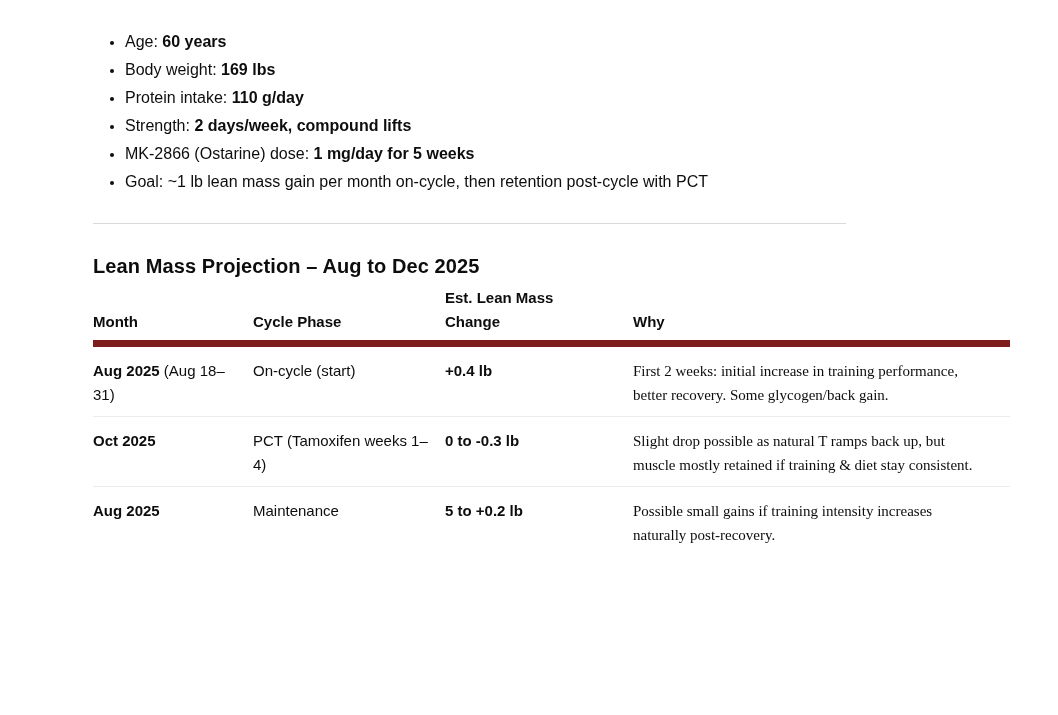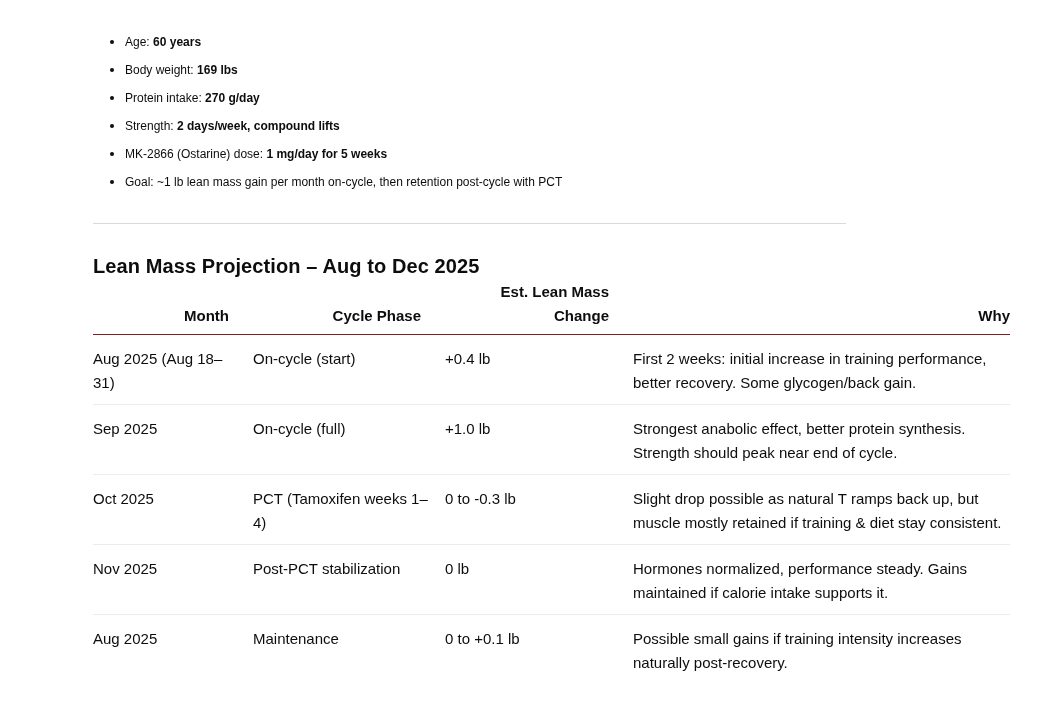--- a/index.html
+++ b/index.html
@@ -9,64 +9,64 @@
     color: #0d0d0d;
     font-family: "Liberation Sans", sans-serif;
     overflow: hidden;
   }
   .page { padding: 26px 0 0 93px; }
 
   p.intro { margin: 0; font-size: 16px; line-height: 28px; }
   p.intro strong, li strong { font-weight: 700; }
 
   ul.basis-list { margin: 2px 0 0 0; padding: 0 0 0 32px; }
-  ul.basis-list li { font-size: 12px; line-height: 28px; }
+  ul.basis-list li { font-size: 16px; line-height: 28px; }
   ul.basis-list li::marker { color: #0d0d0d; font-size: 13px; }
 
   hr.divider {
     border: none; border-top: 1px solid #d9d9d9;
     width: 753px; margin: 27px 0 0 0;
   }
 
   h2.section-heading {
     font-size: 20px; line-height: 26px; font-weight: 700;
-    margin: 29px 0 1px 0; letter-spacing: 0.1px;
+    margin: 29px 0 7px 0; letter-spacing: 0.1px;
   }
 
   table.projection {
     border-collapse: collapse; table-layout: fixed;
     width: 917px; font-size: 15px; line-height: 24px;
   }
   table.projection th {
-    text-align: right; font-weight: 700;
+    text-align: left; font-weight: 700;
     padding: 0 24px 6px 0;
-    border-bottom: 1px solid #7f1d1d;
+    border-bottom: 7px solid #7f1d1d;
     vertical-align: bottom;
   }
   table.projection td {
     vertical-align: top;
     padding: 12px 24px 9px 0;
     border-bottom: 1px solid #ececec;
   }
   table.projection td.c-phase { padding-right: 16px; }
   table.projection th.c-why, table.projection td.c-why { padding-right: 0; }
   table.projection tr:last-child td { border-bottom: none; }
-  td.c-month strong, td.c-change strong { font-weight: 400; }
-  .why-line { display: block; white-space: nowrap; }
+  td.c-month strong, td.c-change strong { font-weight: 700; }
+  .why-line { display: block; white-space: nowrap; font-family: Liberation Serif, serif; }
 </style>
 </head>
 <body>
 
 <div class="page">
 
 
   <ul class="basis-list">
     <li><span>Age: </span><strong>60 years</strong></li>
     <li><span>Body weight: </span><strong>169 lbs</strong></li>
-    <li><span>Protein intake: </span><strong>270 g/day</strong></li>
+    <li><span>Protein intake: </span><strong>110 g/day</strong></li>
     <li><span>Strength: </span><strong>2 days/week, compound lifts</strong></li>
     <li><span>MK-2866 (Ostarine) dose: </span><strong>1 mg/day for 5 weeks</strong></li>
     <li><span>Goal: ~1 lb lean mass gain per month on-cycle, then retention post-cycle with PCT</span><strong></strong></li>
   </ul>
 
   <hr class="divider">
 
   <h2 class="section-heading">Lean Mass Projection – Aug to Dec 2025</h2>
 
   <table class="projection">
@@ -88,50 +88,32 @@
       <tr>
         <td class="c-month"><strong>Aug 2025</strong><span> (Aug 18–31)</span></td>
         <td class="c-phase">On-cycle (start)</td>
         <td class="c-change"><strong>+0.4 lb</strong></td>
         <td class="c-why">
             <span class="why-line">First 2 weeks: initial increase in training performance,</span>
             <span class="why-line">better recovery. Some glycogen/back gain.</span>
           </td>
       </tr>
       <tr>
-        <td class="c-month"><strong>Sep 2025</strong><span></span></td>
-        <td class="c-phase">On-cycle (full)</td>
-        <td class="c-change"><strong>+1.0 lb</strong></td>
-        <td class="c-why">
-            <span class="why-line">Strongest anabolic effect, better protein synthesis.</span>
-            <span class="why-line">Strength should peak near end of cycle.</span>
-          </td>
-      </tr>
-      <tr>
         <td class="c-month"><strong>Oct 2025</strong><span></span></td>
         <td class="c-phase">PCT (Tamoxifen weeks 1–4)</td>
         <td class="c-change"><strong>0 to -0.3 lb</strong></td>
         <td class="c-why">
             <span class="why-line">Slight drop possible as natural T ramps back up, but</span>
             <span class="why-line">muscle mostly retained if training &amp; diet stay consistent.</span>
           </td>
       </tr>
       <tr>
-        <td class="c-month"><strong>Nov 2025</strong><span></span></td>
-        <td class="c-phase">Post-PCT stabilization</td>
-        <td class="c-change"><strong>0 lb</strong></td>
-        <td class="c-why">
-            <span class="why-line">Hormones normalized, performance steady. Gains</span>
-            <span class="why-line">maintained if calorie intake supports it.</span>
-          </td>
-      </tr>
-      <tr>
         <td class="c-month"><strong>Aug 2025</strong><span></span></td>
         <td class="c-phase">Maintenance</td>
-        <td class="c-change"><strong>0 to +0.1 lb</strong></td>
+        <td class="c-change"><strong>5 to +0.2 lb</strong></td>
         <td class="c-why">
             <span class="why-line">Possible small gains if training intensity increases</span>
             <span class="why-line">naturally post-recovery.</span>
           </td>
       </tr>
     </tbody>
   </table>
 
 </div>
 

